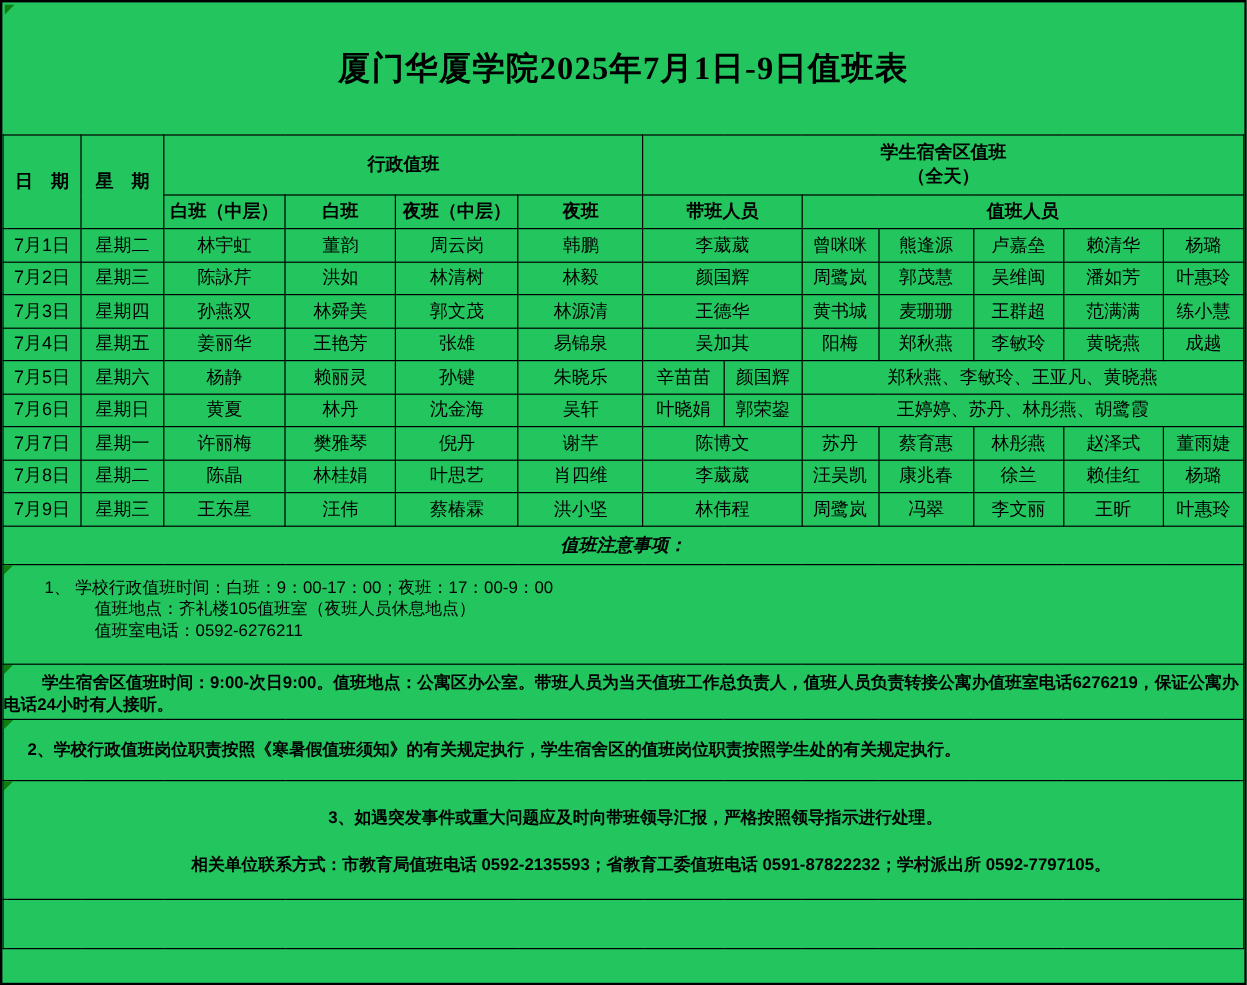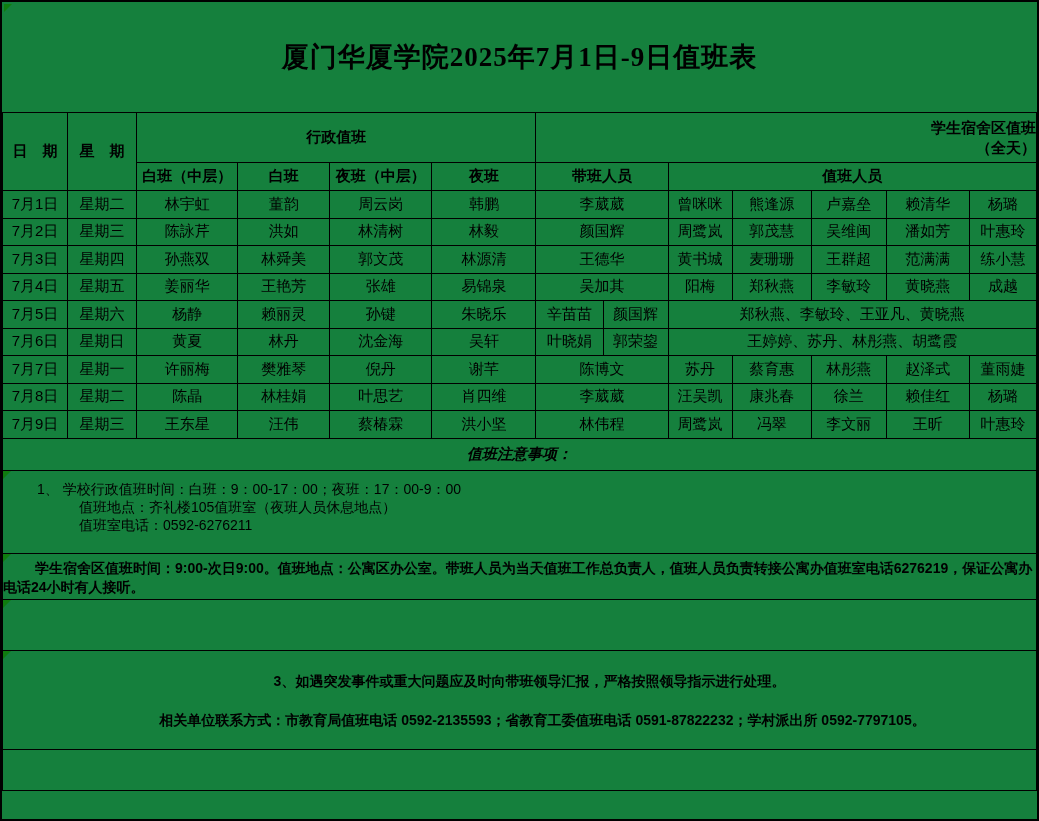--- a/index.html
+++ b/index.html
@@ -1,27 +1,27 @@
 <!DOCTYPE html>
 <html><head>
 <meta charset="utf-8">
 <style>
   html,body{margin:0;padding:0;background:#fff;}
   body{width:1039px;height:821px;font-family:"Liberation Sans","DejaVu Sans",sans-serif;color:#000;}
-  .sheet{box-sizing:border-box;width:1039px;height:821px;border:2px solid #000;background:#15803d;overflow:hidden;}
+  .sheet{box-sizing:border-box;width:1039px;height:821px;border:2px solid #000;background:#22c55e;overflow:hidden;}
   .title-block{position:relative;height:110px;display:flex;align-items:center;justify-content:center;}
   .title{font-family:"Liberation Serif","DejaVu Serif",serif;font-weight:bold;font-size:27px;letter-spacing:1px;}
   table{border-collapse:collapse;table-layout:fixed;width:100%;}
   th,td{border:1px solid #000;text-align:center;vertical-align:middle;padding:0;font-size:15px;overflow:hidden;}
   th{font-weight:bold;}
   .r-h1{height:50px;}
   .r-h2{height:28px;}
   .r-data{height:27.5px;}
   .r-data td{font-weight:normal;}
-  .dorm-hdr div{line-height:20px;text-align:right;}
+  .dorm-hdr div{line-height:20px;}
   .r-noteshdr{height:32px;font-style:italic;}
   .notes-header{font-weight:bold;font-size:15px;}
   .note-cell{position:relative;text-align:left;font-size:14px;vertical-align:top;}
   .tri{position:absolute;top:0;left:0;width:0;height:0;border-top:8px solid #0f7d0f;border-right:8px solid transparent;}
   .tri-title{top:2px;left:2px;}
   .r-note1{height:83px;}
   .note1{font-weight:normal;line-height:18px;padding-top:9px;}
   .note1 .n1l1{padding-left:34px;}
   .note1 .n1l2{padding-left:76px;}
   .r-note2{height:46px;}
@@ -217,20 +217,21 @@
       <tr class="r-note2">
         <td colspan="13" class="note-cell note2">
           <span class="tri"></span>
           <p>学生宿舍区值班时间：9:00-次日9:00。值班地点：公寓区办公室。带班人员为当天值班工作总负责人，值班人员负责转接公寓办值班室电话6276219，保证公寓办电话24小时有人接听。</p>
         </td>
       </tr>
 
       <tr class="r-note3">
         <td colspan="13" class="note-cell note3">
           <span class="tri"></span>
+          <p>2、学校行政值班岗位职责按照《寒暑假值班须知》的有关规定执行，学生宿舍区的值班岗位职责按照学生处的有关规定执行。</p>
         </td>
       </tr>
 
       <tr class="r-note4">
         <td colspan="13" class="note-cell note4">
           <span class="tri"></span>
           <p class="n4l1">3、如遇突发事件或重大问题应及时向带班领导汇报，严格按照领导指示进行处理。</p>
           <p class="n4l2">相关单位联系方式：市教育局值班电话 0592-2135593；省教育工委值班电话 0591-87822232；学村派出所 0592-7797105。</p>
         </td>
       </tr>

